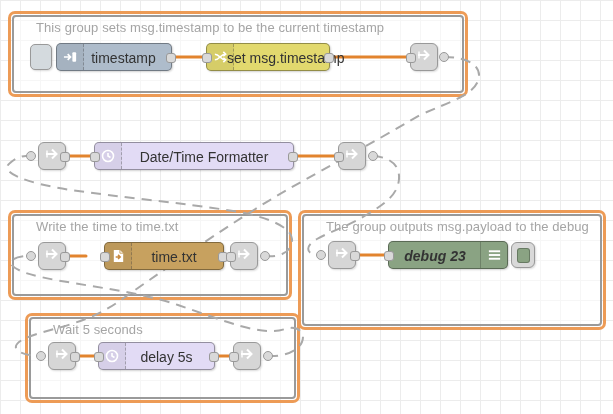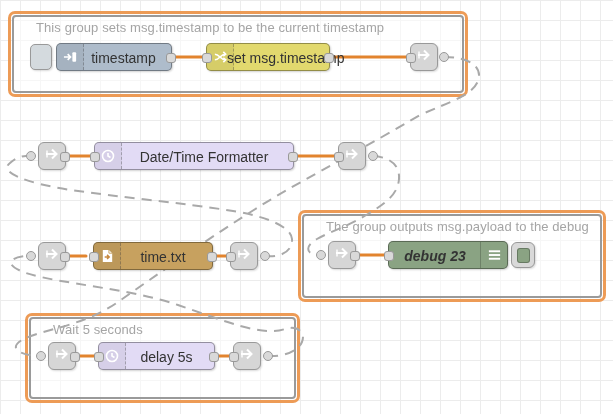--- a/index.html
+++ b/index.html
@@ -96,21 +96,26 @@
 </head>
 <body>
 
 <div id="canvas">
 
   <div class="group" style="left:8px;top:11px;width:460px;height:86px">
     <div class="group-inner">
       <div class="group-title">This group sets msg.timestamp to be the current timestamp</div>
     </div>
   </div>
-  <div class="group" style="left:298px;top:210px;width:308px;height:92px">
+  <div class="group" style="left:8px;top:210px;width:284px;height:90px">
+    <div class="group-inner">
+      <div class="group-title">Write the time to time.txt</div>
+    </div>
+  </div>
+  <div class="group" style="left:298px;top:210px;width:308px;height:120px">
     <div class="group-inner">
       <div class="group-title">The group outputs msg.payload to the debug</div>
     </div>
   </div>
   <div class="group" style="left:25px;top:313px;width:275px;height:90px">
     <div class="group-inner">
       <div class="group-title">Wait 5 seconds</div>
     </div>
   </div>
 
@@ -208,21 +213,21 @@
     <div class="linknode" style="left:38px;top:242px">
       <span>
         <svg width="16" height="16" viewBox="0 0 16 16" fill="none" stroke="#fff" stroke-width="2">
             <path d="M2 8 H12"></path>
             <path d="M8 3.5 L12.5 8 L8 12.5"></path>
             <path d="M3 4.5 V11.5" stroke-width="1.4"></path>
           </svg>
       </span>
       <span class="port pr"></span>
     </div>
-    <div class="node n-file" style="left:93px;top:242px;width:120px">
+    <div class="node n-file" style="left:104px;top:242px;width:120px">
       <span class="icon-strip">
         <svg width="15" height="16" viewBox="0 0 16 16">
             <path d="M3 1.5 h6.5 L13 5 v9.5 H3 z" fill="#fff"></path>
             <path d="M9.5 1.5 V5 H13" fill="none" stroke="#c7a15f" stroke-width="1"></path>
             <path d="M5 9 h4 M7.5 6.8 L9.8 9 L7.5 11.2" stroke="#c7893f" stroke-width="1.6" fill="none"></path>
           </svg>
       </span>
       <span class="label" style="padding-left:20px;box-sizing:border-box">time.txt</span>
       <span class="port pl"></span>
       <span class="port pr"></span>

